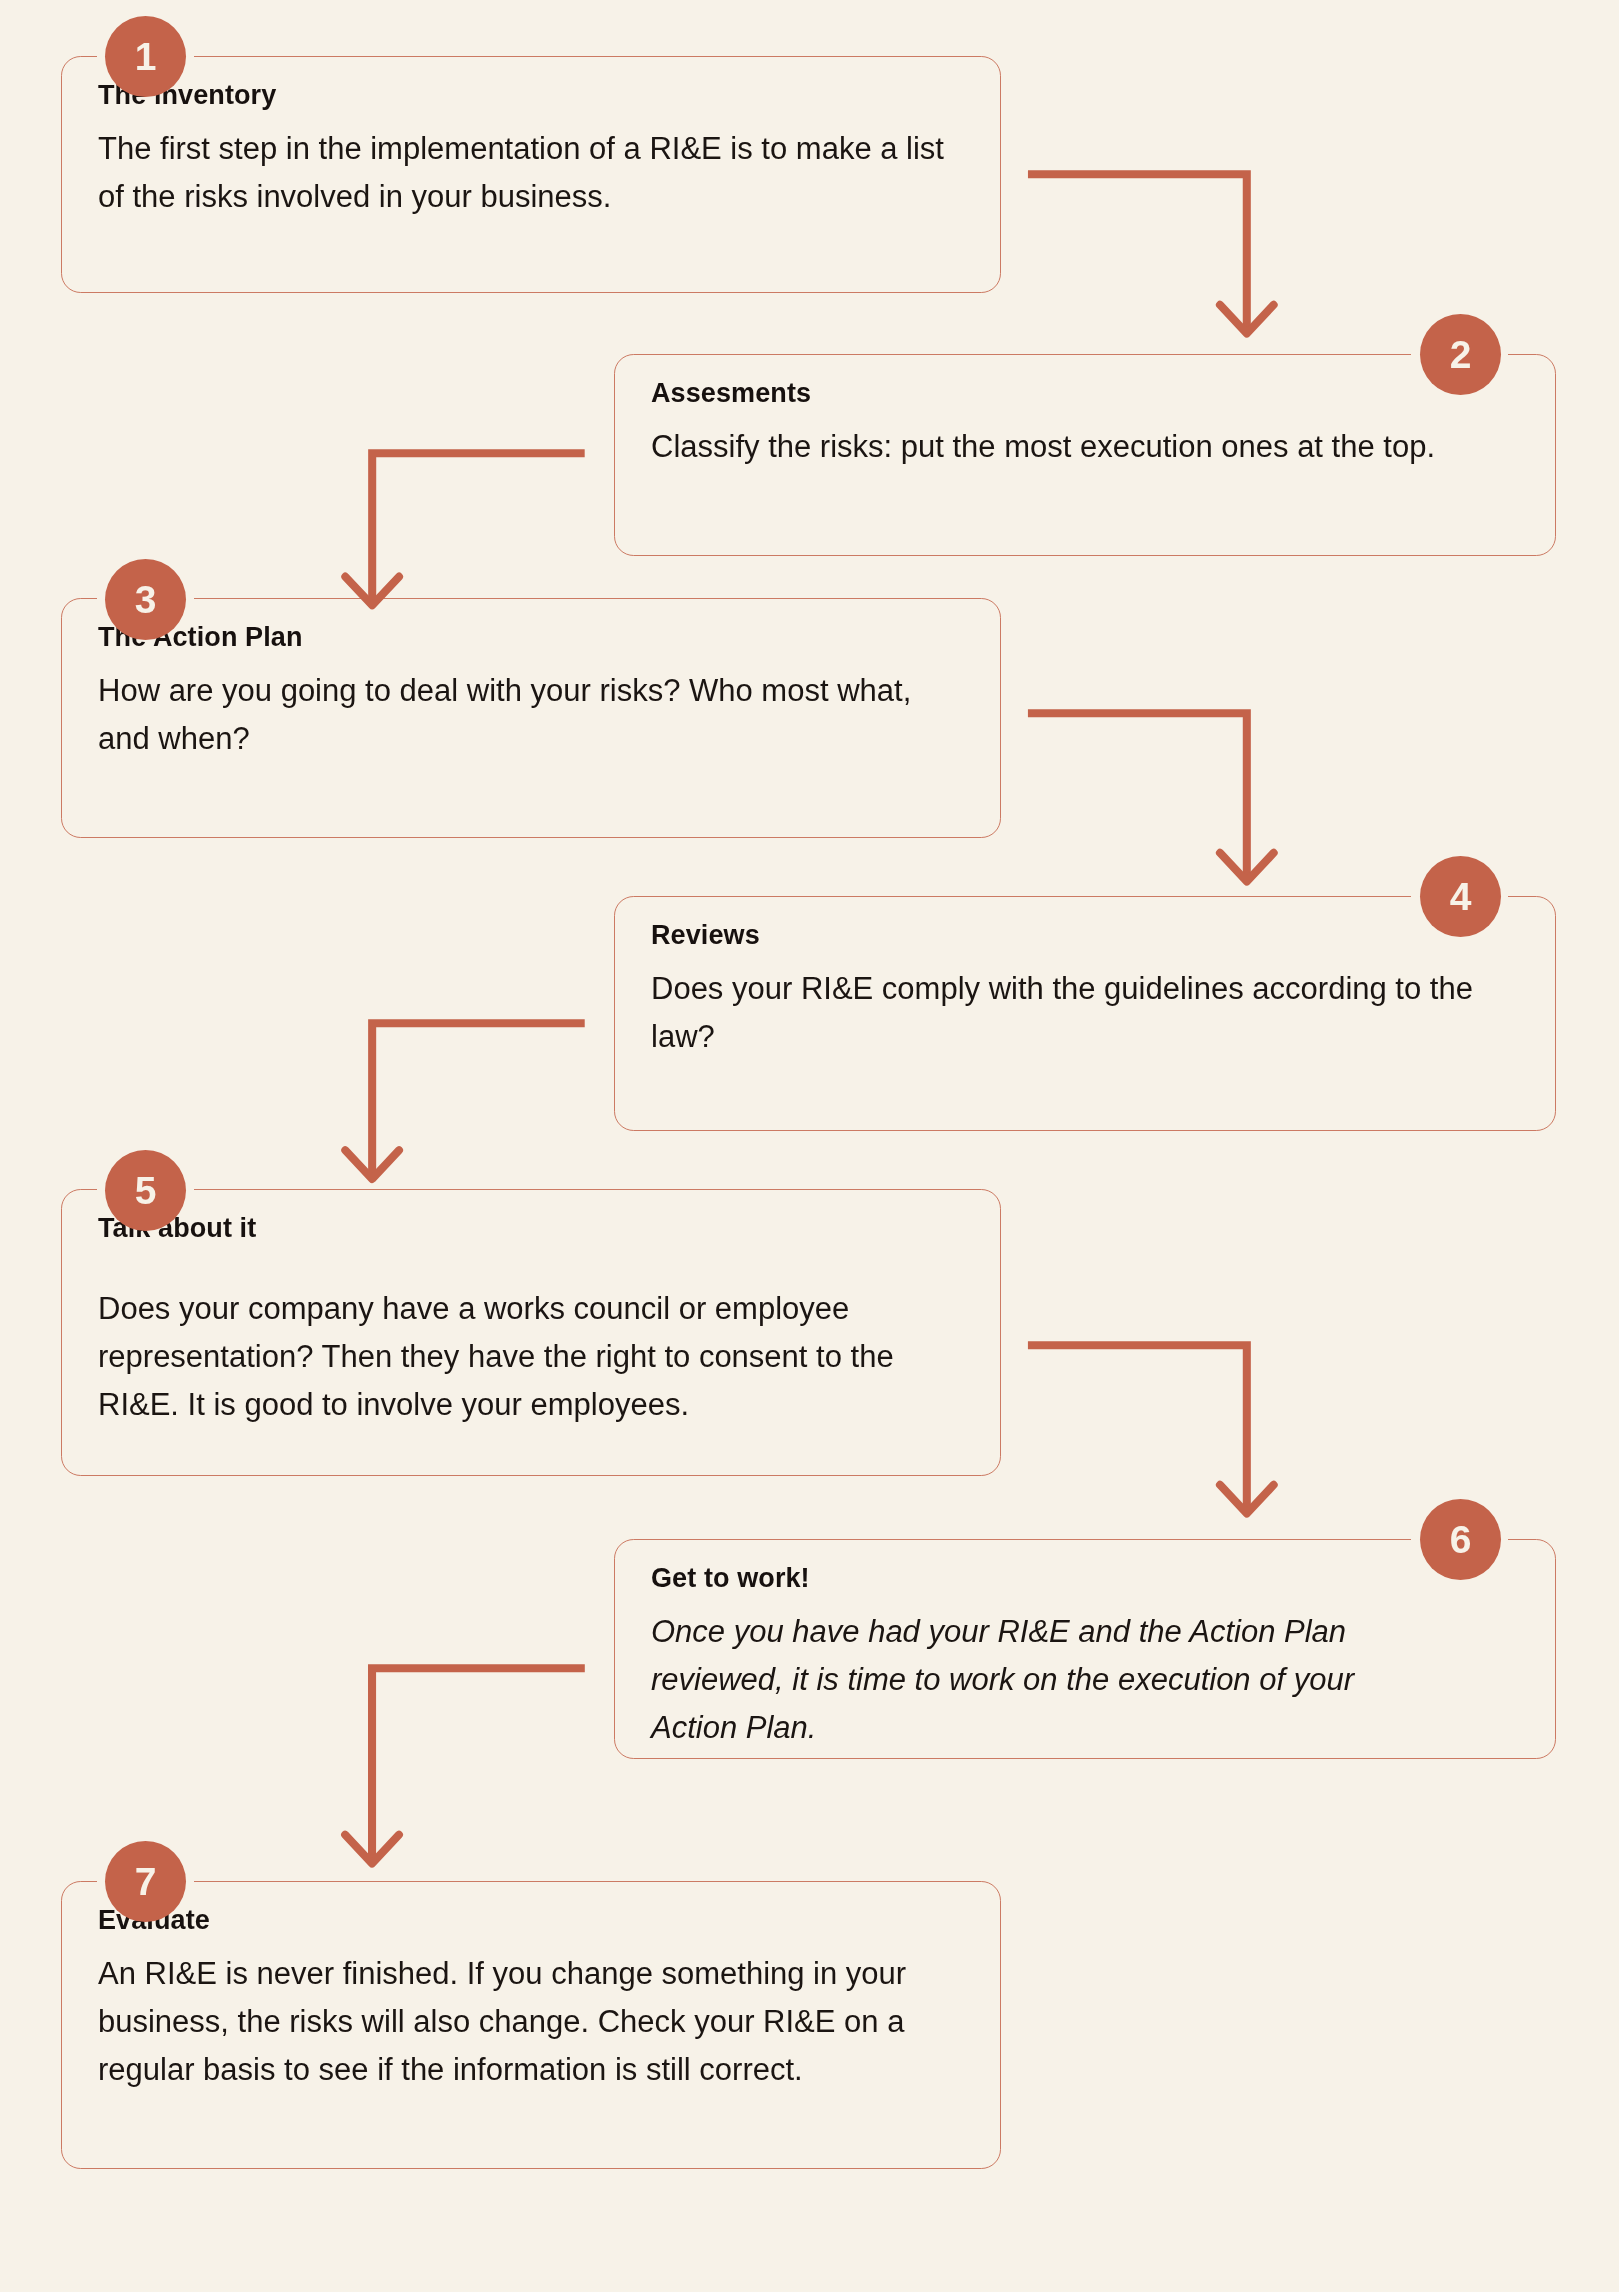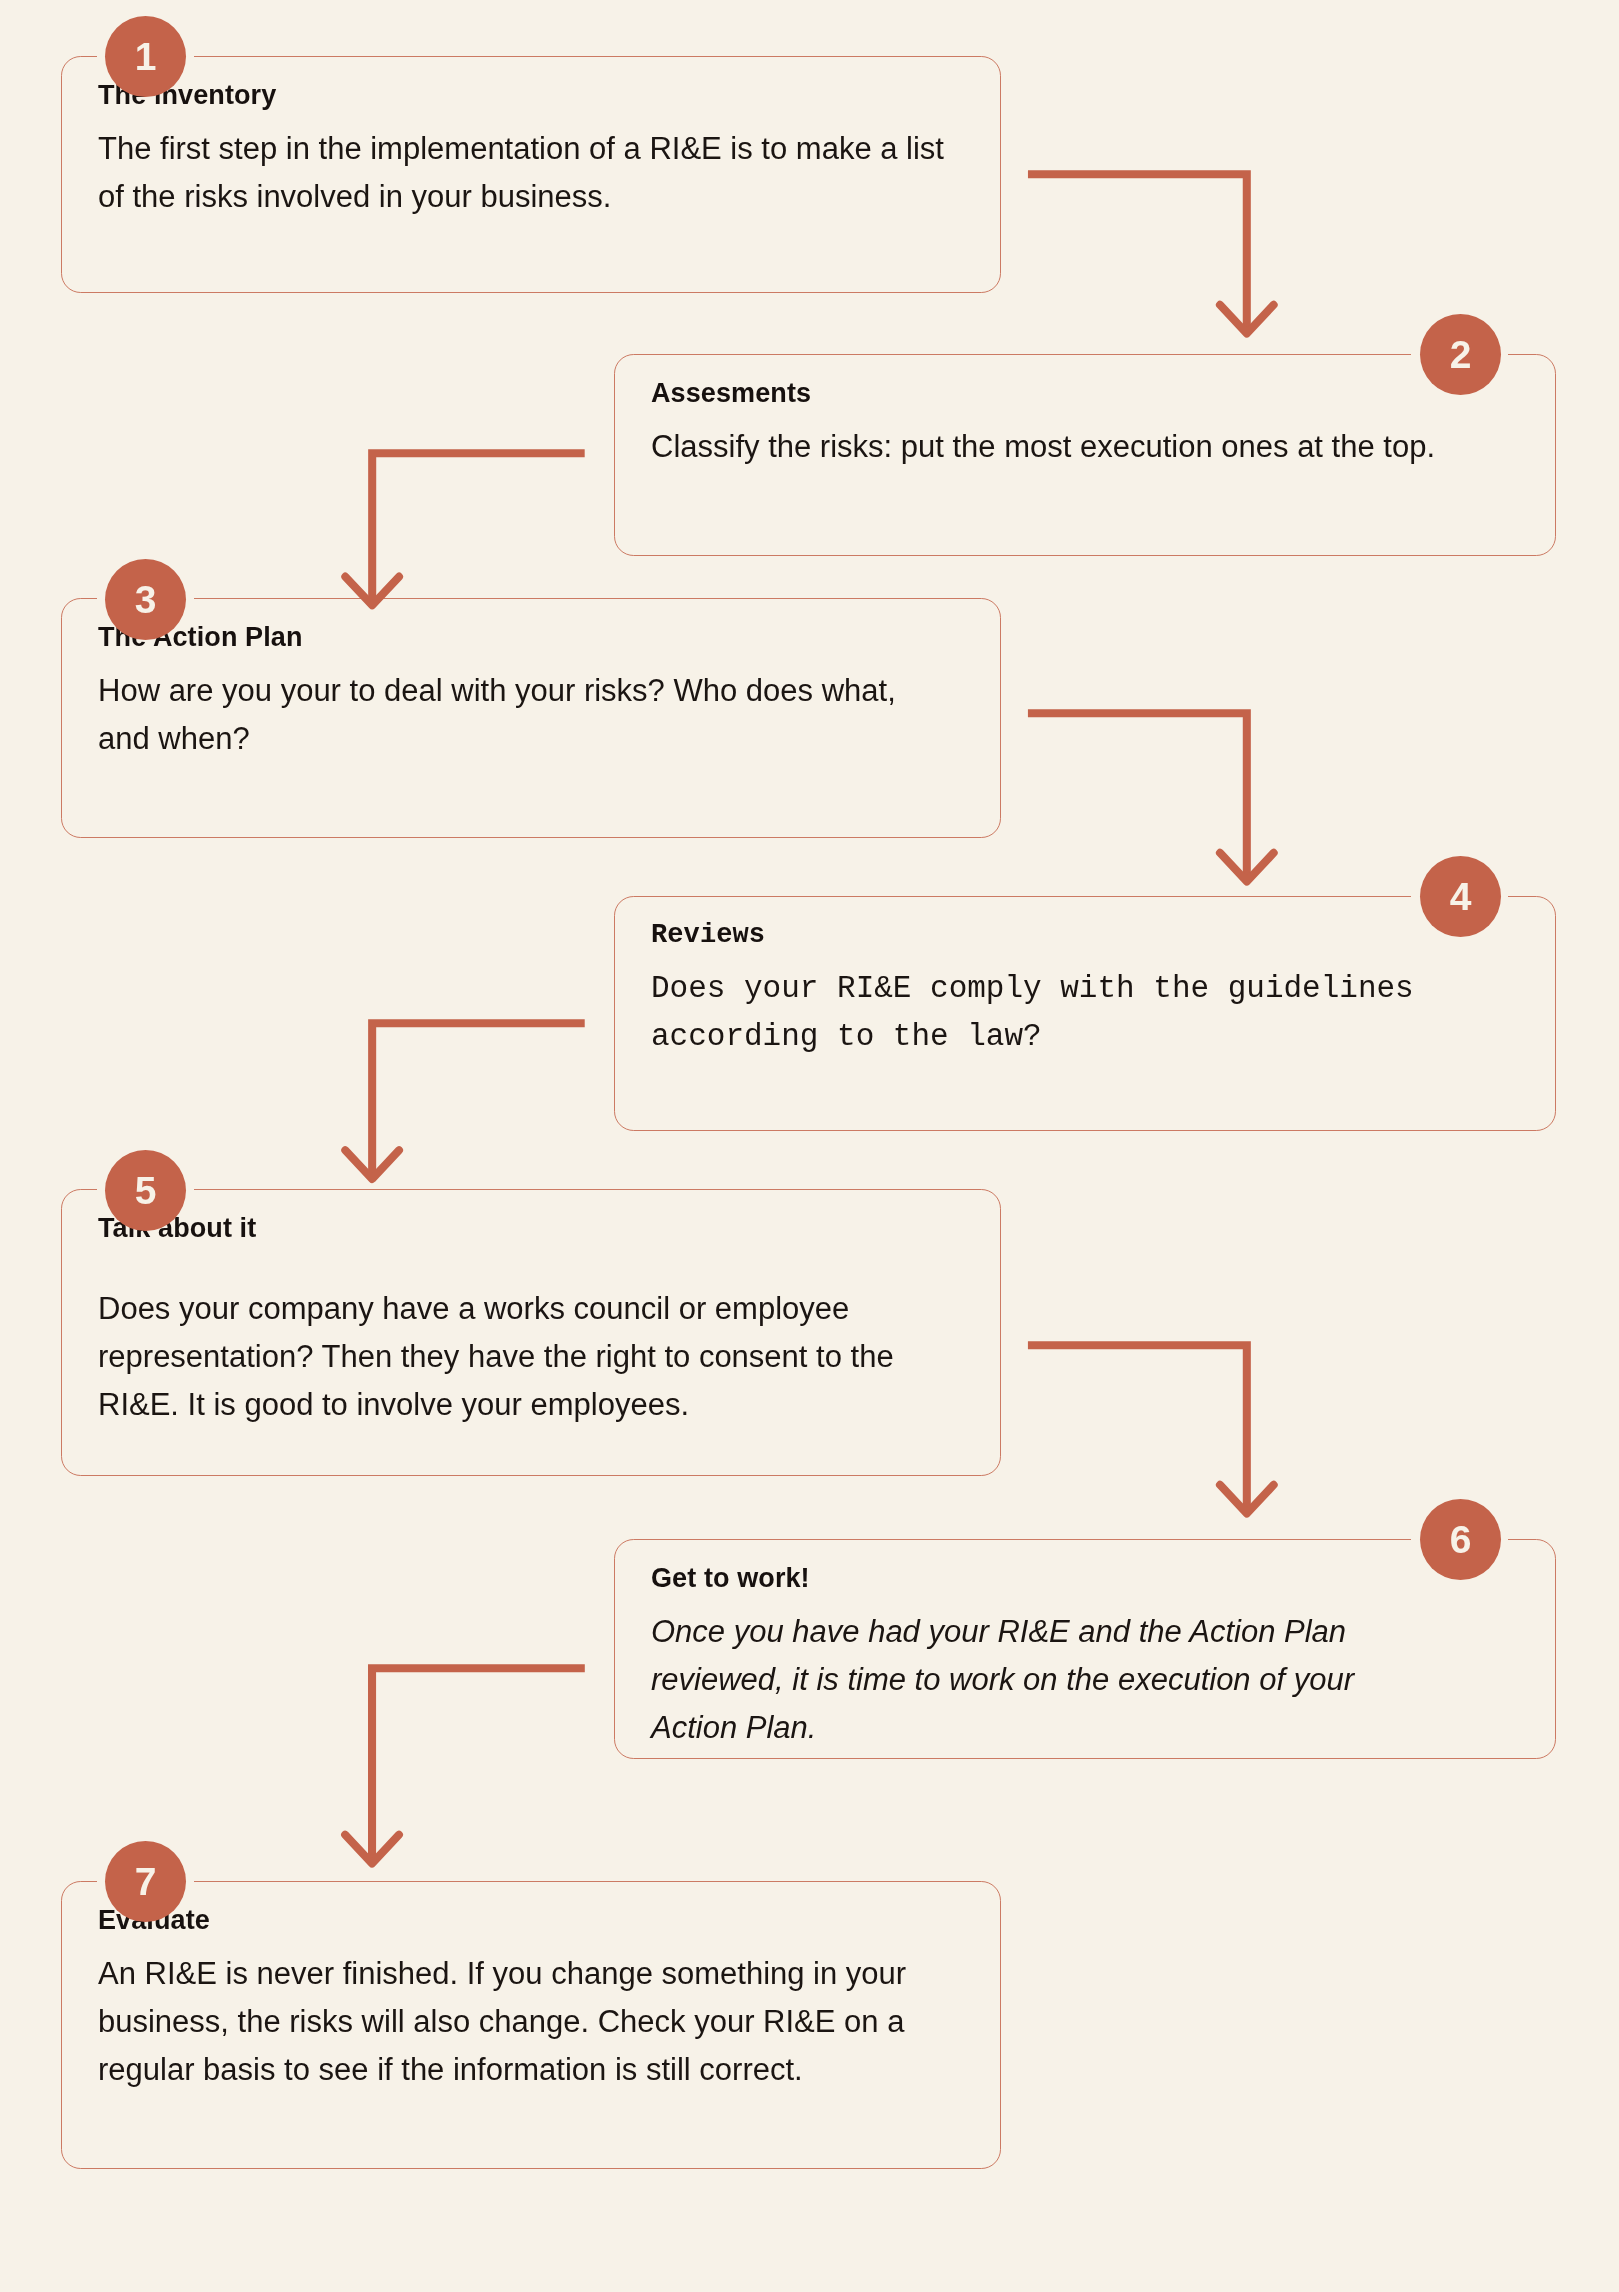--- a/index.html
+++ b/index.html
@@ -100,36 +100,36 @@
   <div class="conn" style="left:363px;top:446px;">
     <svg width="251" height="170" viewBox="0 0 280 190">
       <path d="M243 8 H10 V168" fill="none" stroke="#C4634A" stroke-width="9" stroke-linecap="square"></path>
       <path d="M-20 146 L10 178 L40 146" fill="none" stroke="#C4634A" stroke-width="9" stroke-linecap="round" stroke-linejoin="round"></path>
     </svg>
   </div>
 
   <div class="card" style="left:61px;top:598px;width:940px;height:240px;">
     <div class="inner">
       <div class="card-title">The Action Plan</div>
-      <div class="card-body" style="max-width:815px;">How are you your to deal with your risks? Who does what, and when?</div>
+      <div class="card-body" style="max-width:815px;">How are you going to deal with your risks? Who most what, and when?</div>
     </div>
   </div>
   <div class="badge-gap" style="left:97px;top:593px;"></div>
   <div class="badge" style="left:105px;top:559px;">
     <span>3</span>
   </div>
 
   <div class="conn" style="left:1030px;top:706px;">
     <svg width="251" height="188" viewBox="0 0 280 210">
       <path d="M2 8 H242 V186" fill="none" stroke="#C4634A" stroke-width="9" stroke-linecap="square"></path>
       <path d="M212 164 L242 196 L272 164" fill="none" stroke="#C4634A" stroke-width="9" stroke-linecap="round" stroke-linejoin="round"></path>
     </svg>
   </div>
 
-  <div class="card" style="left:614px;top:896px;width:942px;height:235px;font-family:Liberation Mono, monospace;">
+  <div class="card" style="left:614px;top:896px;width:942px;height:235px;">
     <div class="inner">
       <div class="card-title">Reviews</div>
       <div class="card-body" style="max-width:846px;">Does your RI&amp;E comply with the guidelines according to the law?</div>
     </div>
   </div>
   <div class="badge-gap" style="left:1411px;top:890px;"></div>
   <div class="badge" style="left:1420px;top:856px;">
     <span>4</span>
   </div>
 

